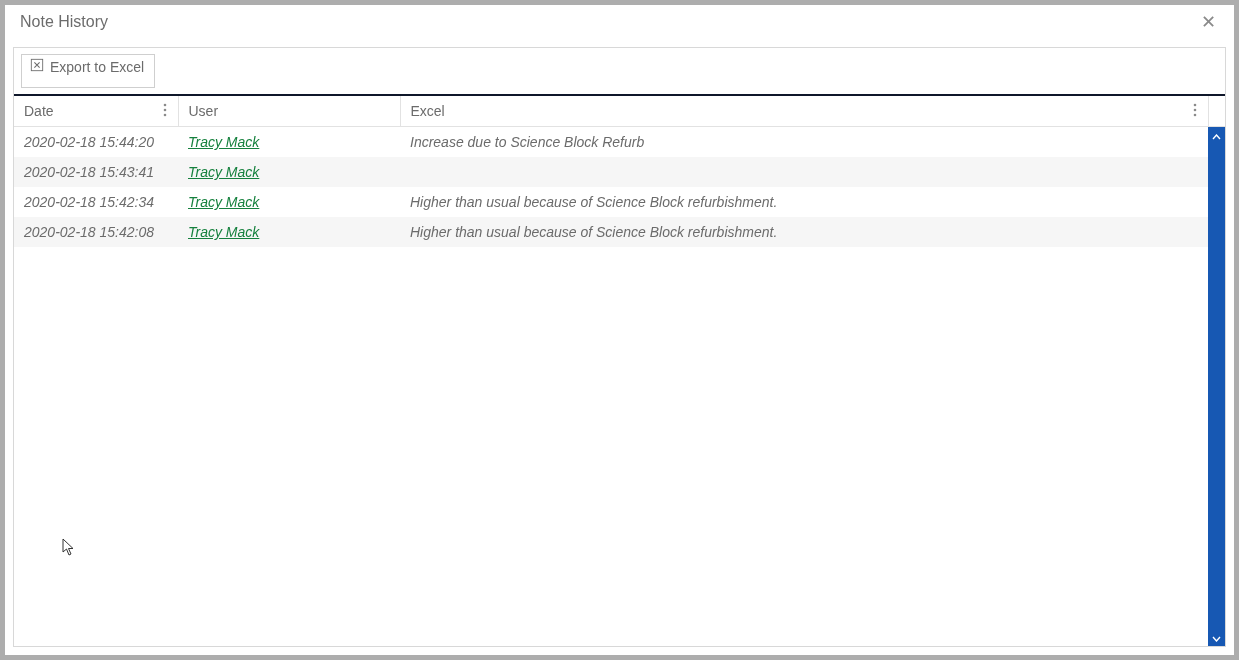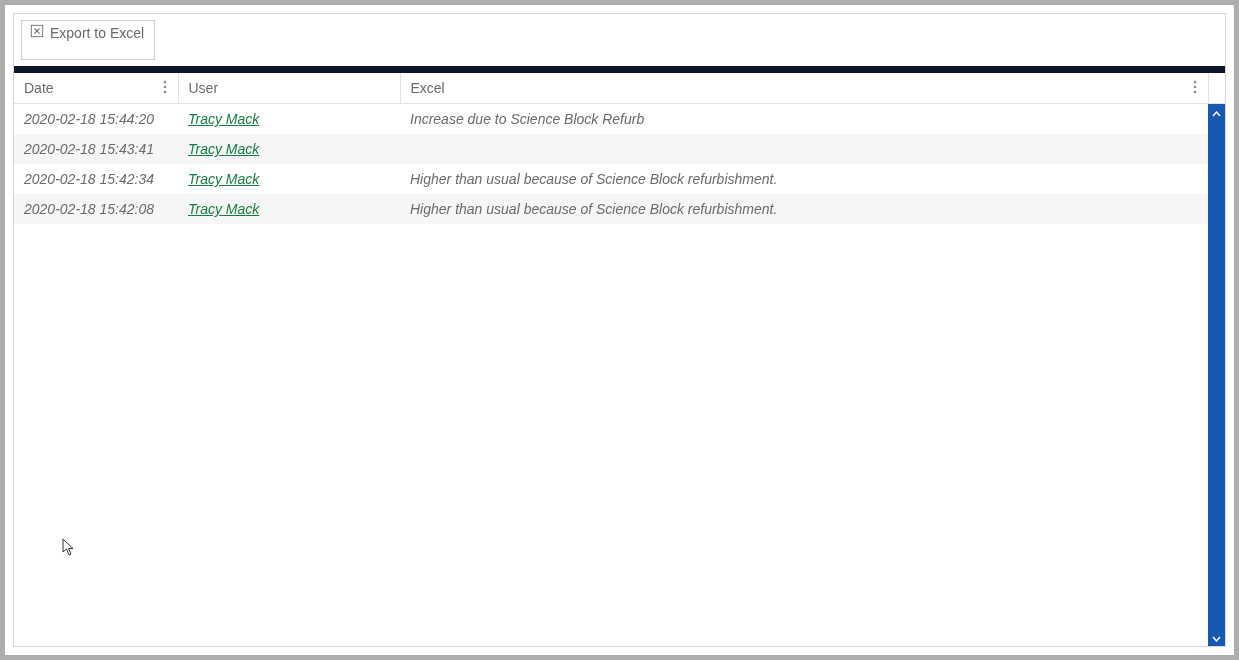--- a/index.html
+++ b/index.html
@@ -61,37 +61,37 @@
       overflow: hidden;
     }
     .toolbar {
       padding: 6px 7px;
     }
     .export-btn {
       background: #fff;
       border: 1px solid #cfcfcf;
       color: #6b6b6b;
       font-size: 14px;
-      padding: 3px 10px 18px 8px;
+      padding: 3px 10px 12px 8px;
       cursor: pointer;
       display: inline-flex;
       align-items: center;
       gap: 6px;
       font-family: inherit;
     }
     .export-btn svg {
       width: 14px;
       height: 14px;
     }
     .grid-wrapper {
       flex: 1;
       display: flex;
       flex-direction: column;
       overflow: hidden;
-      border-top: 7px solid #0f172a;
+      border-top: 2px solid #0f172a;
     }
     table {
       border-collapse: collapse;
       width: 100%;
       table-layout: fixed;
     }
     thead th {
       font-weight: 400;
       text-align: left;
       color: #6b6b6b;
@@ -179,20 +179,26 @@
       left: 62px;
       top: 538px;
       pointer-events: none;
     }
     .cursor-pointer svg { width: 16px; height: 18px; }
   </style>
 </head>
 <body>
 
 <div class="modal">
+  <div class="modal-header">
+    <div class="modal-title">Note History</div>
+    <button class="close-btn">
+      <span>✕</span>
+    </button>
+  </div>
   <div class="modal-body">
     <div class="inner">
       <div class="toolbar">
         <button class="export-btn">
           <span>
             <svg viewBox="0 0 16 16">
               <rect x="1.5" y="1.5" width="13" height="13" fill="none" stroke="#6b6b6b" stroke-width="1"></rect>
               <path d="M5 5 L11 11 M11 5 L5 11" stroke="#6b6b6b" stroke-width="1.2" fill="none"></path>
             </svg>
           </span>

